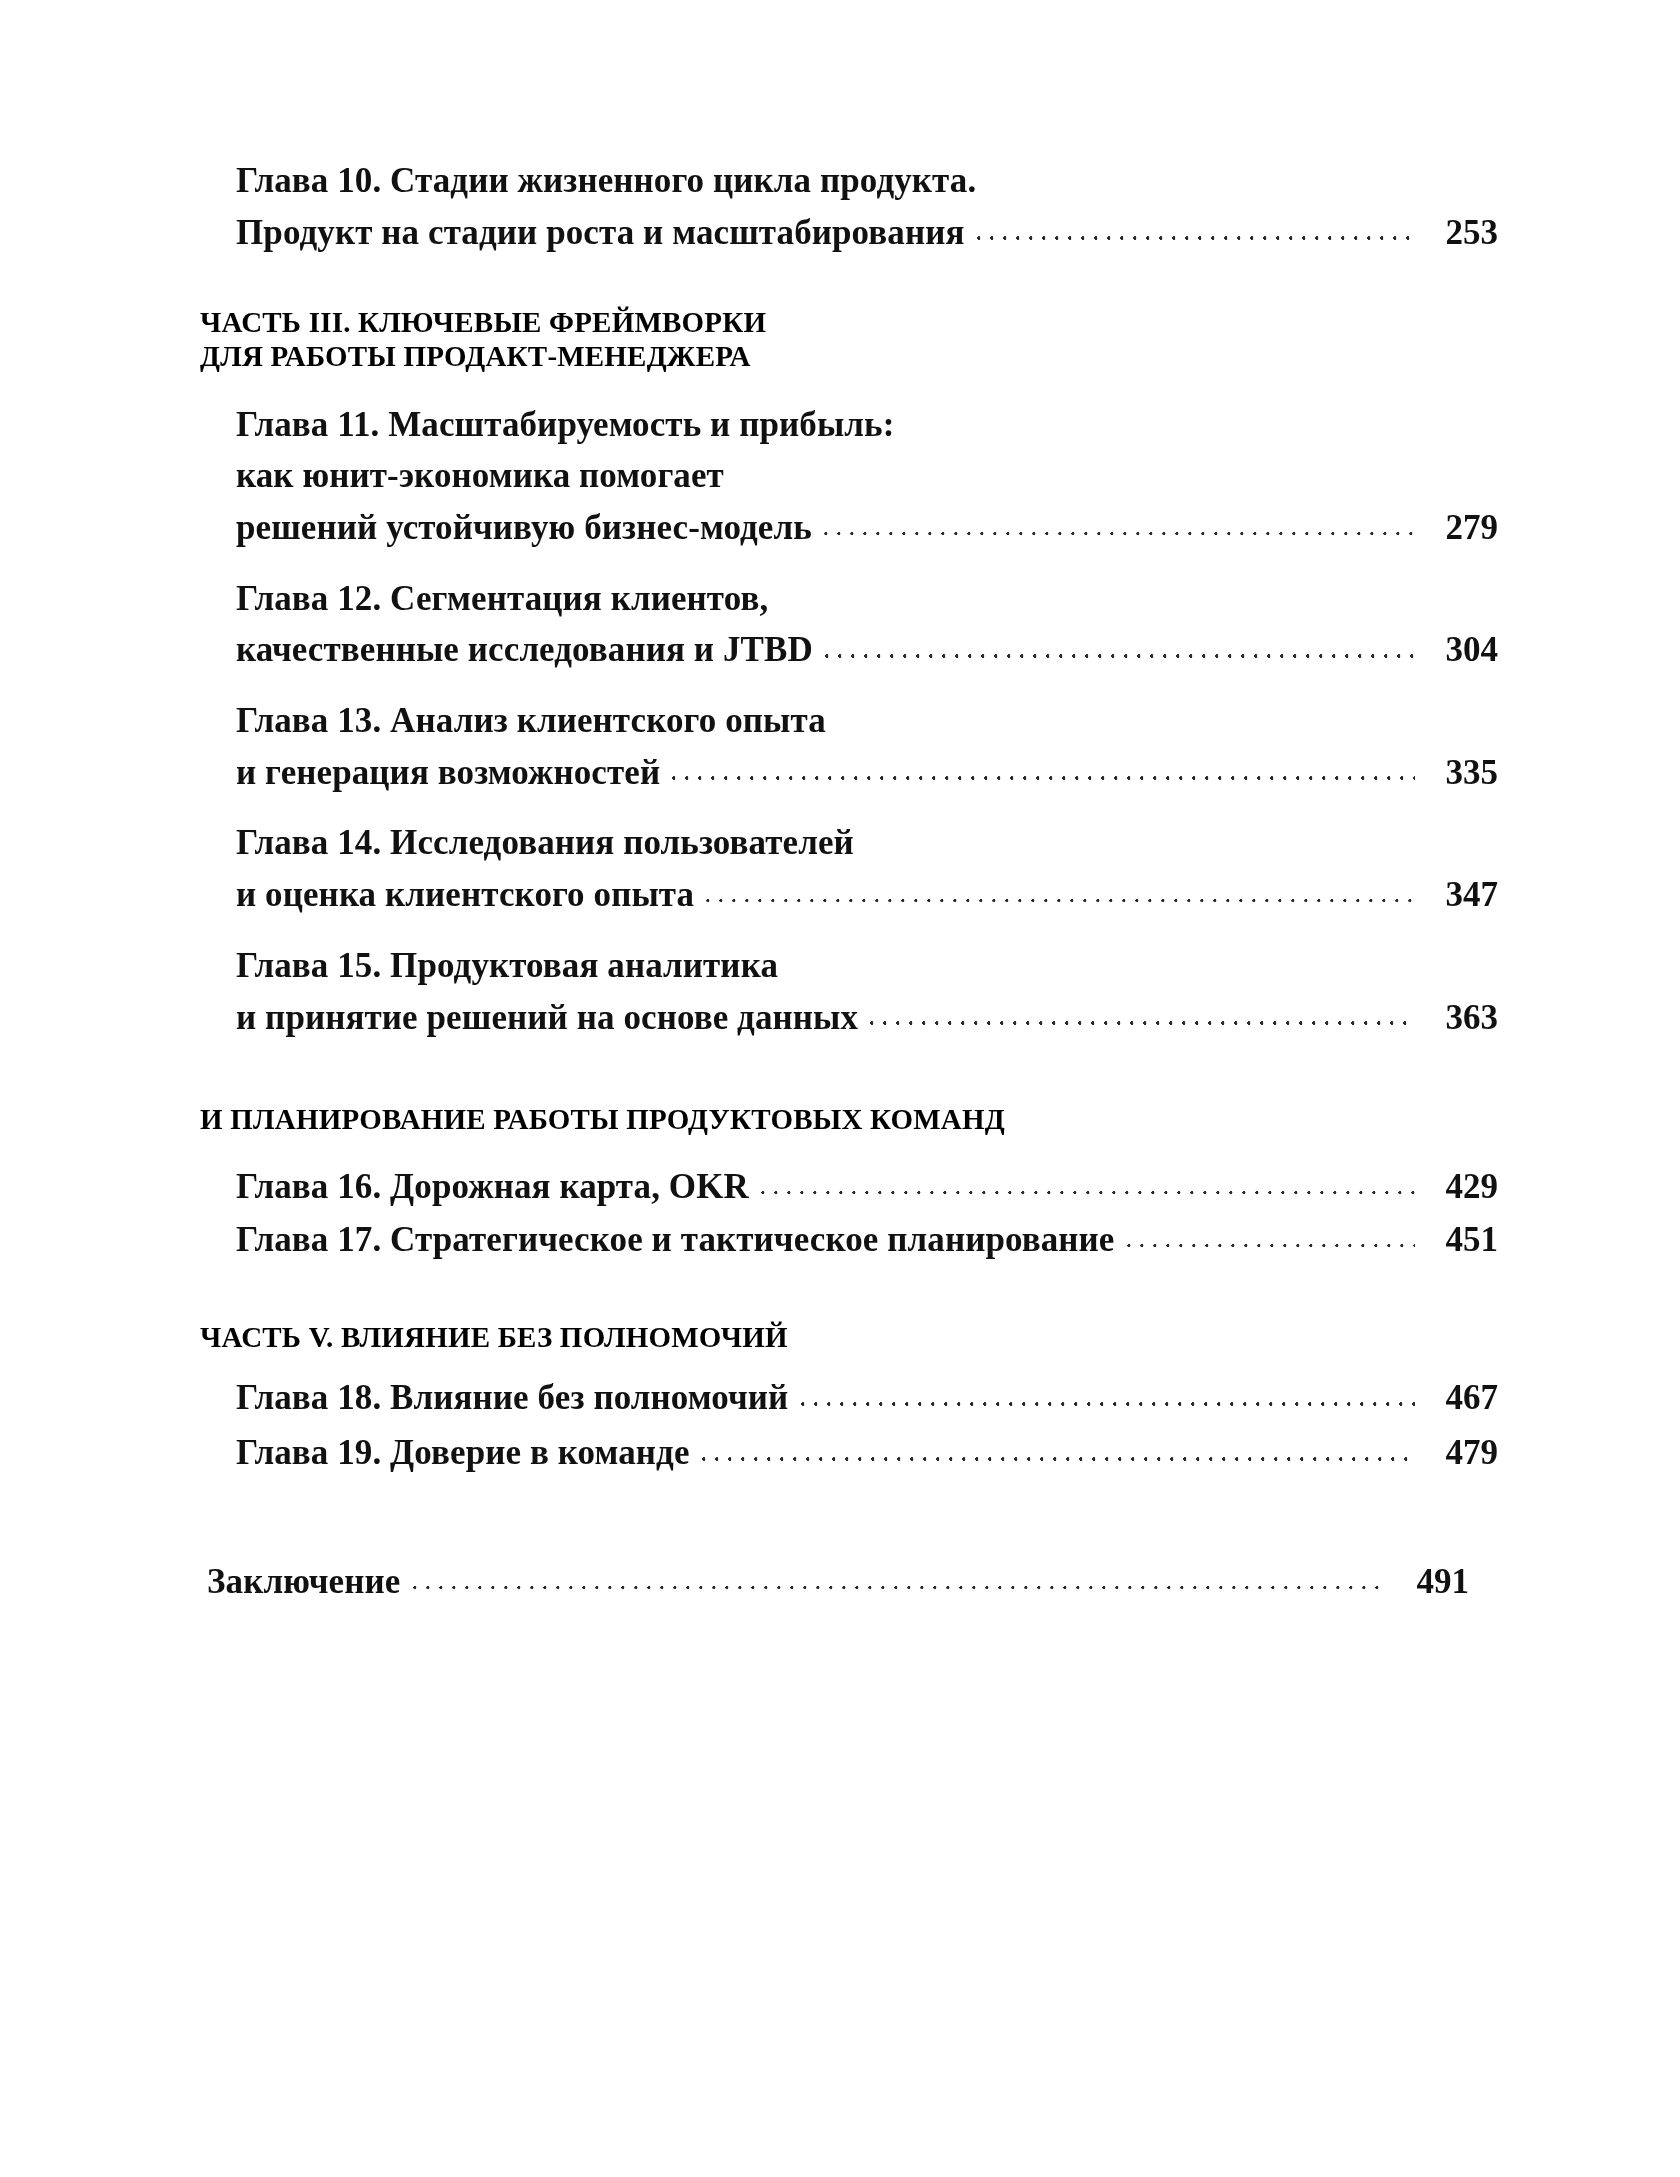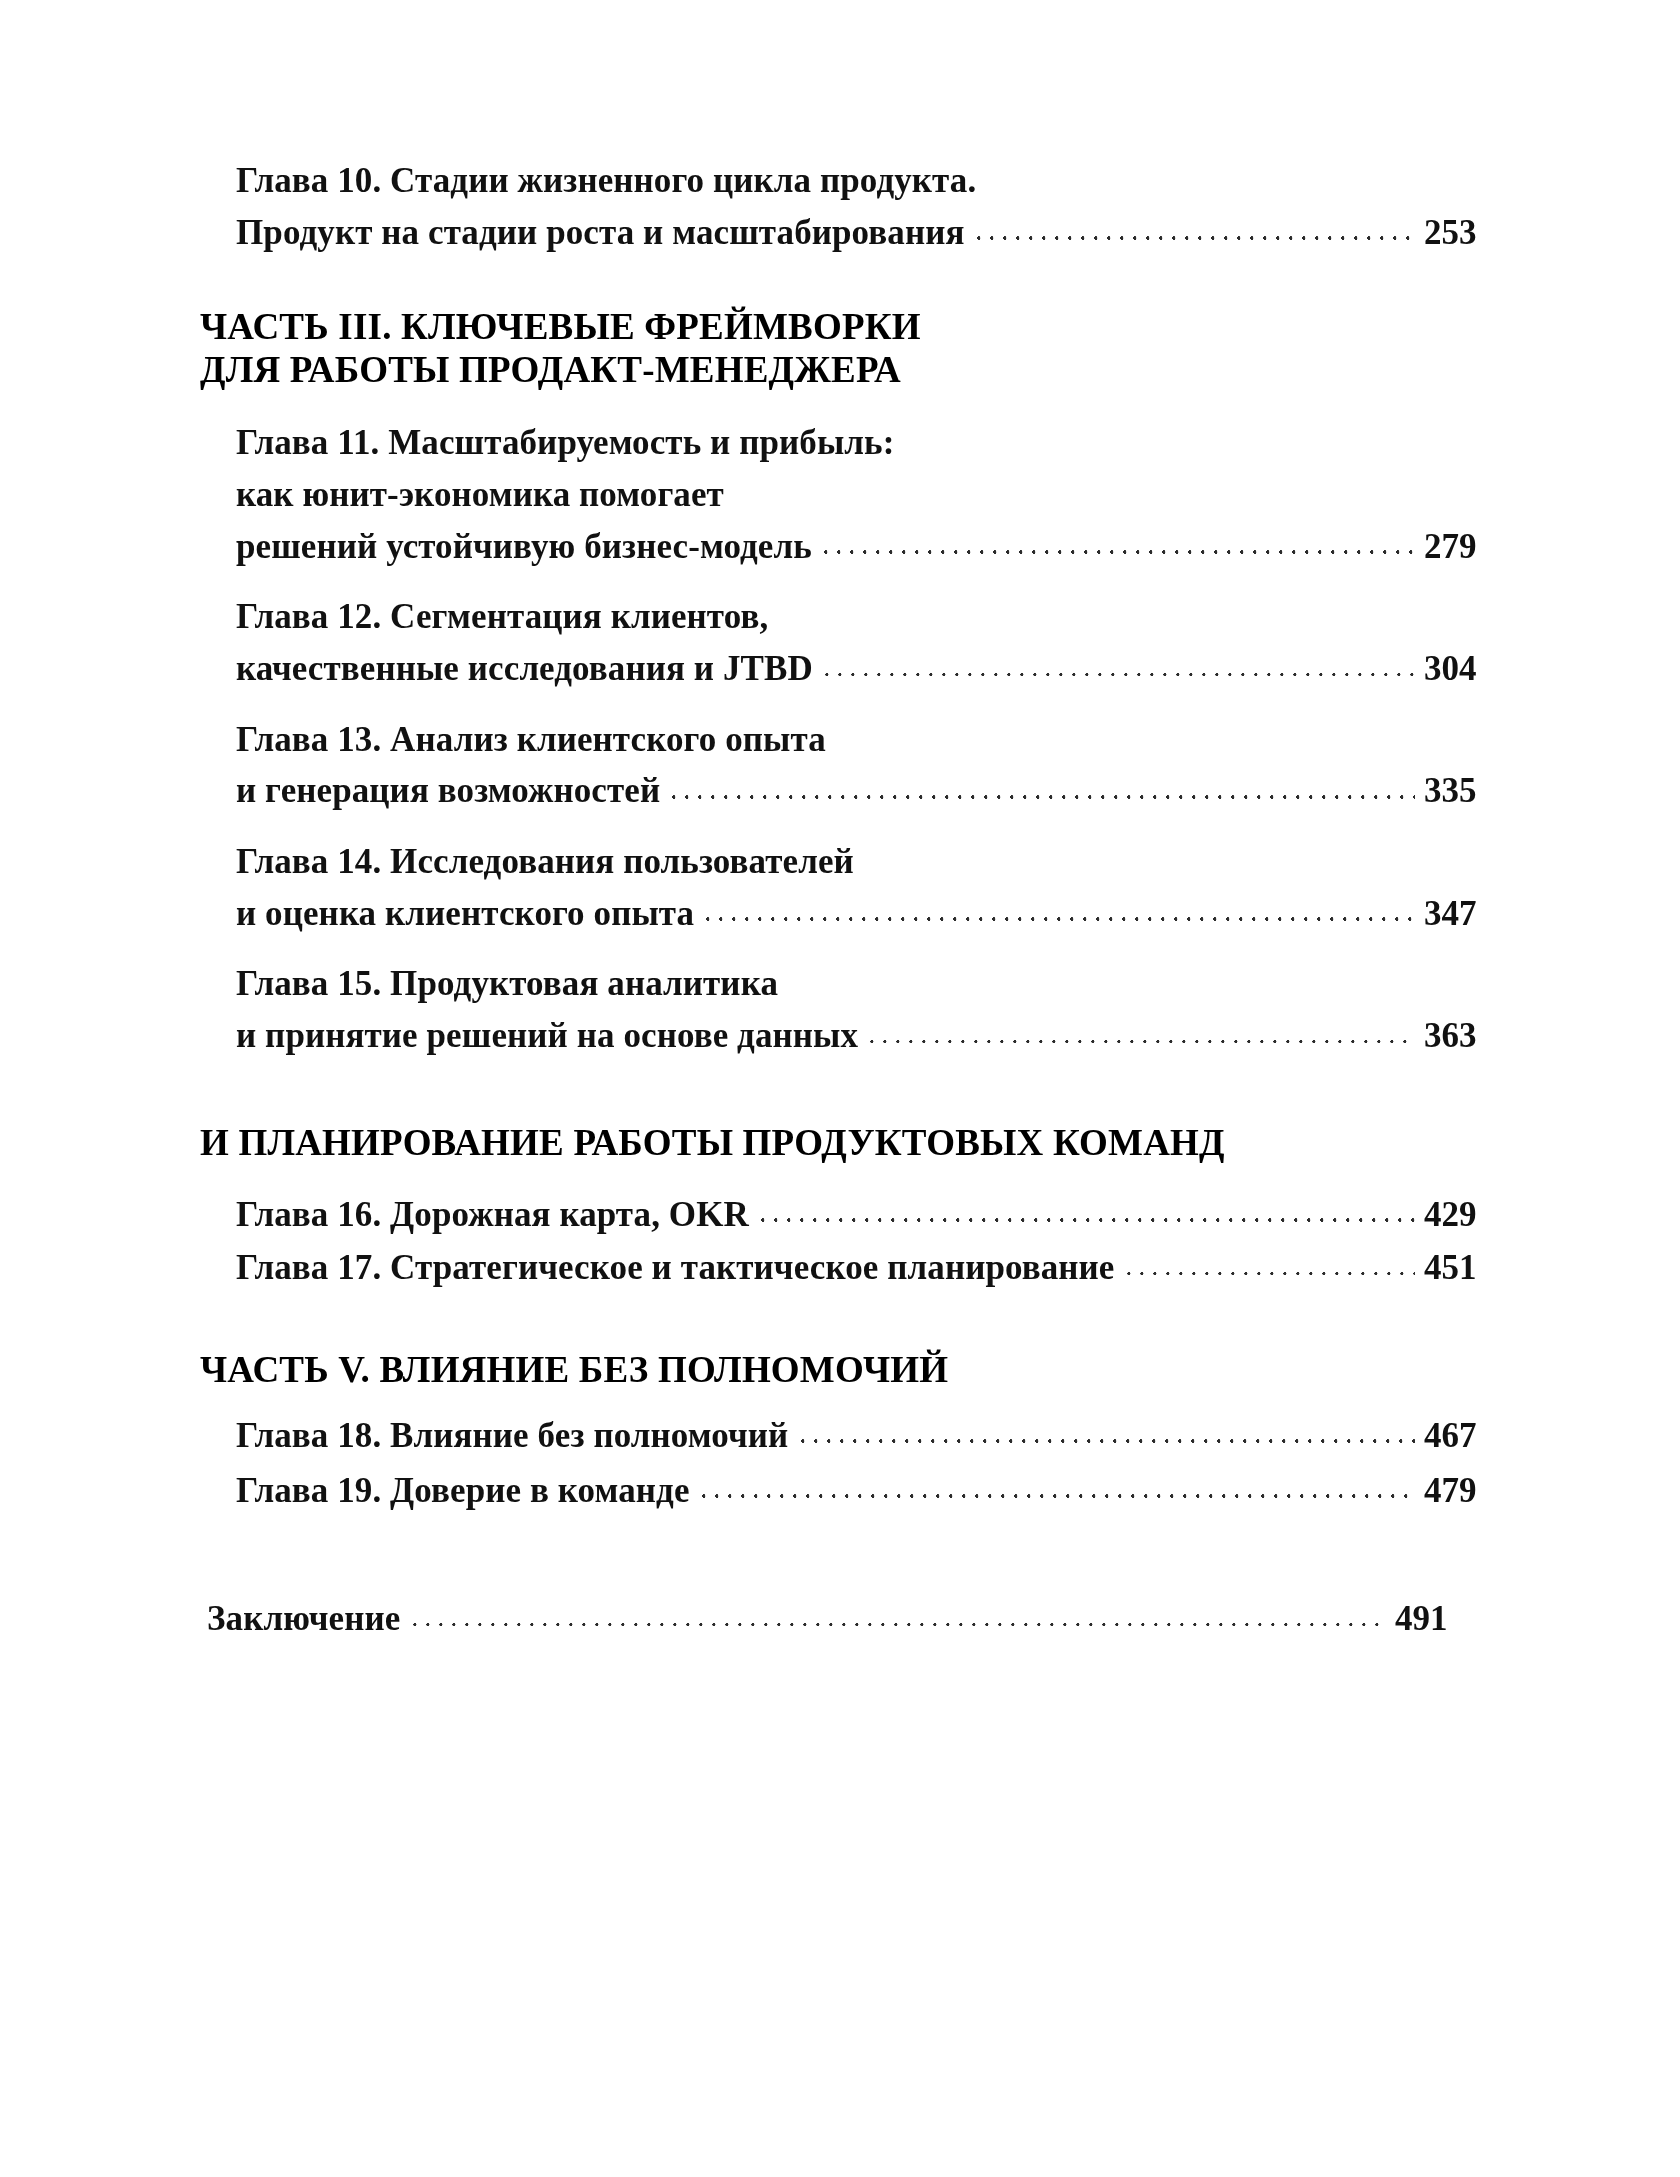--- a/index.html
+++ b/index.html
@@ -67,31 +67,32 @@
     bottom: 0.27em;
     height: 3.5px;
     background-image: radial-gradient(circle at 1.8px 1.8px, #2b2b2b 1.5px, rgba(0,0,0,0) 1.8px);
     background-size: 13px 3.5px;
     background-repeat: repeat-x;
   }
 
   .line .pg {
     flex: 0 0 auto;
     font-size: 35px;
+    text-align: right;
     min-width: 74px;
     color: #111111;
   }
 
   
   .chapter { padding-left: 36px; }
 
   
   .part {
     font-weight: bold;
-    font-size: 37px;
+    font-size: 29px;
     letter-spacing: 0.2px;
     line-height: 1.16;
     color: #000000;
   }
   .part .pline { display: block; white-space: nowrap; }
 
   
   .gap-10-to-part3 { height: 56px; }
   .gap-part3-to-ch11 { height: 33px; }
   .gap-entry { height: 35px; }

